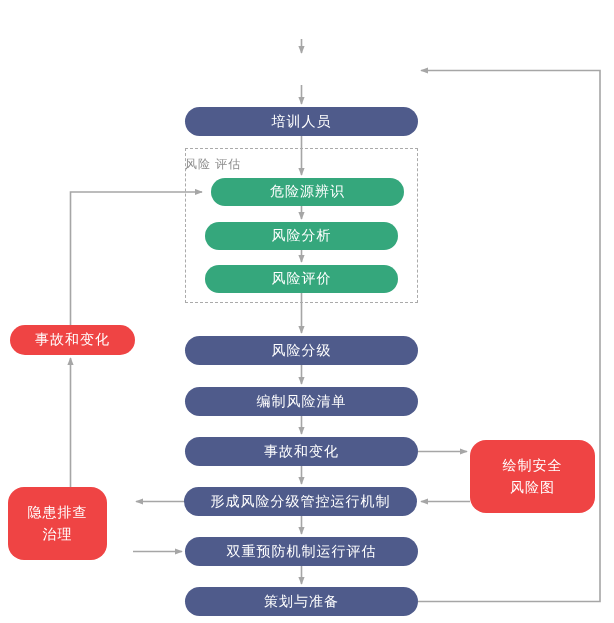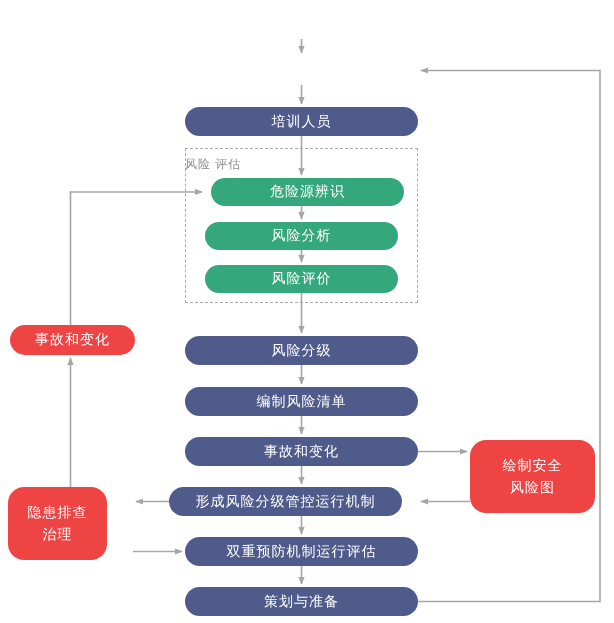--- a/index.html
+++ b/index.html
@@ -111,21 +111,21 @@
   <div class="node pill green" style="left:205px; top:222px; width:193px; height:28px;">风险分析</div>
 
   <div class="node pill green" style="left:205px; top:265px; width:193px; height:28px;">风险评价</div>
 
   <div class="node pill blue" style="left:185px; top:336px; width:233px; height:29px;">风险分级</div>
 
   <div class="node pill blue" style="left:185px; top:387px; width:233px; height:29px;text-align:right;">编制风险清单</div>
 
   <div class="node pill blue" style="left:185px; top:437px; width:233px; height:29px;">事故和变化</div>
 
-  <div class="node pill blue" style="left:169px; top:487px; width:233px; height:29px;">形成风险分级管控运行机制</div>
+  <div class="node pill blue" style="left:184px; top:487px; width:233px; height:29px;">形成风险分级管控运行机制</div>
 
   <div class="node pill blue" style="left:185px; top:537px; width:233px; height:29px;text-align:center;">双重预防机制运行评估</div>
 
   <div class="node pill blue" style="left:185px; top:587px; width:233px; height:29px;">策划与准备</div>
 
   <div class="node pill gold" style="left:10px; top:325px; width:125px; height:30px;">事故和变化</div>
 
   <div class="node rrect gold" style="left:8px; top:487px; width:99px; height:73px;">
     <span class="line2">隐患排查</span>
     <span class="line2">治理</span>

